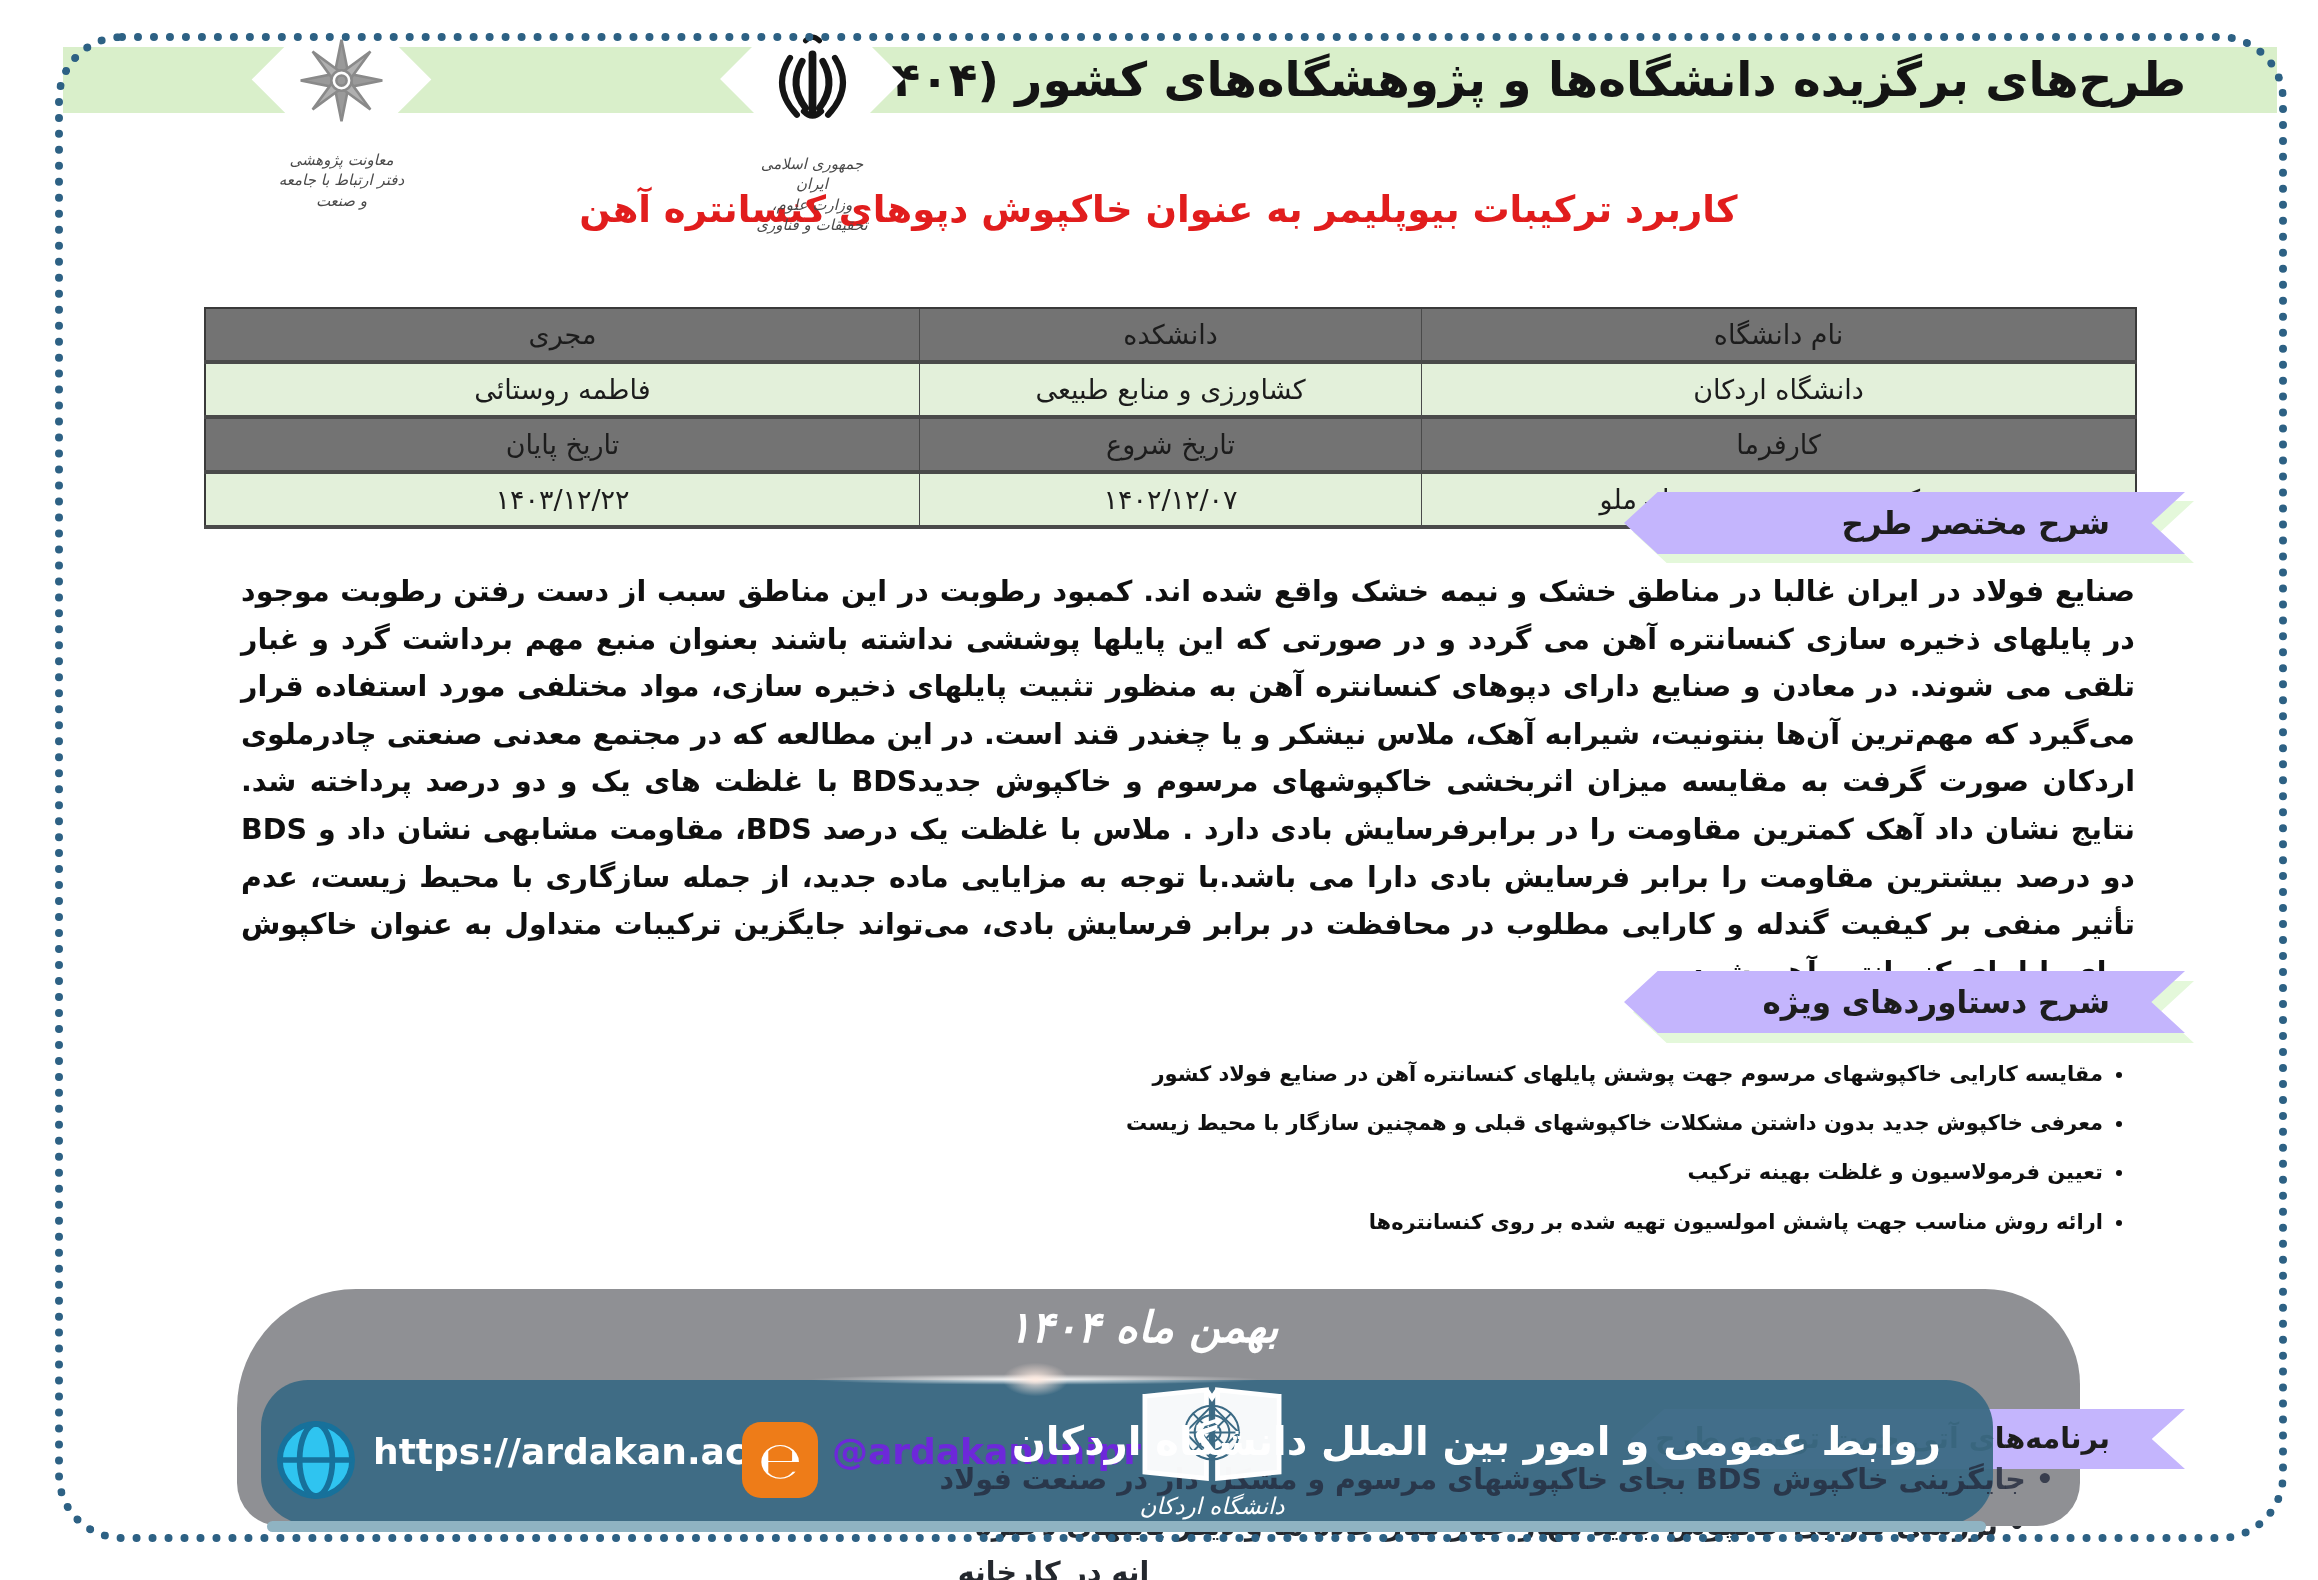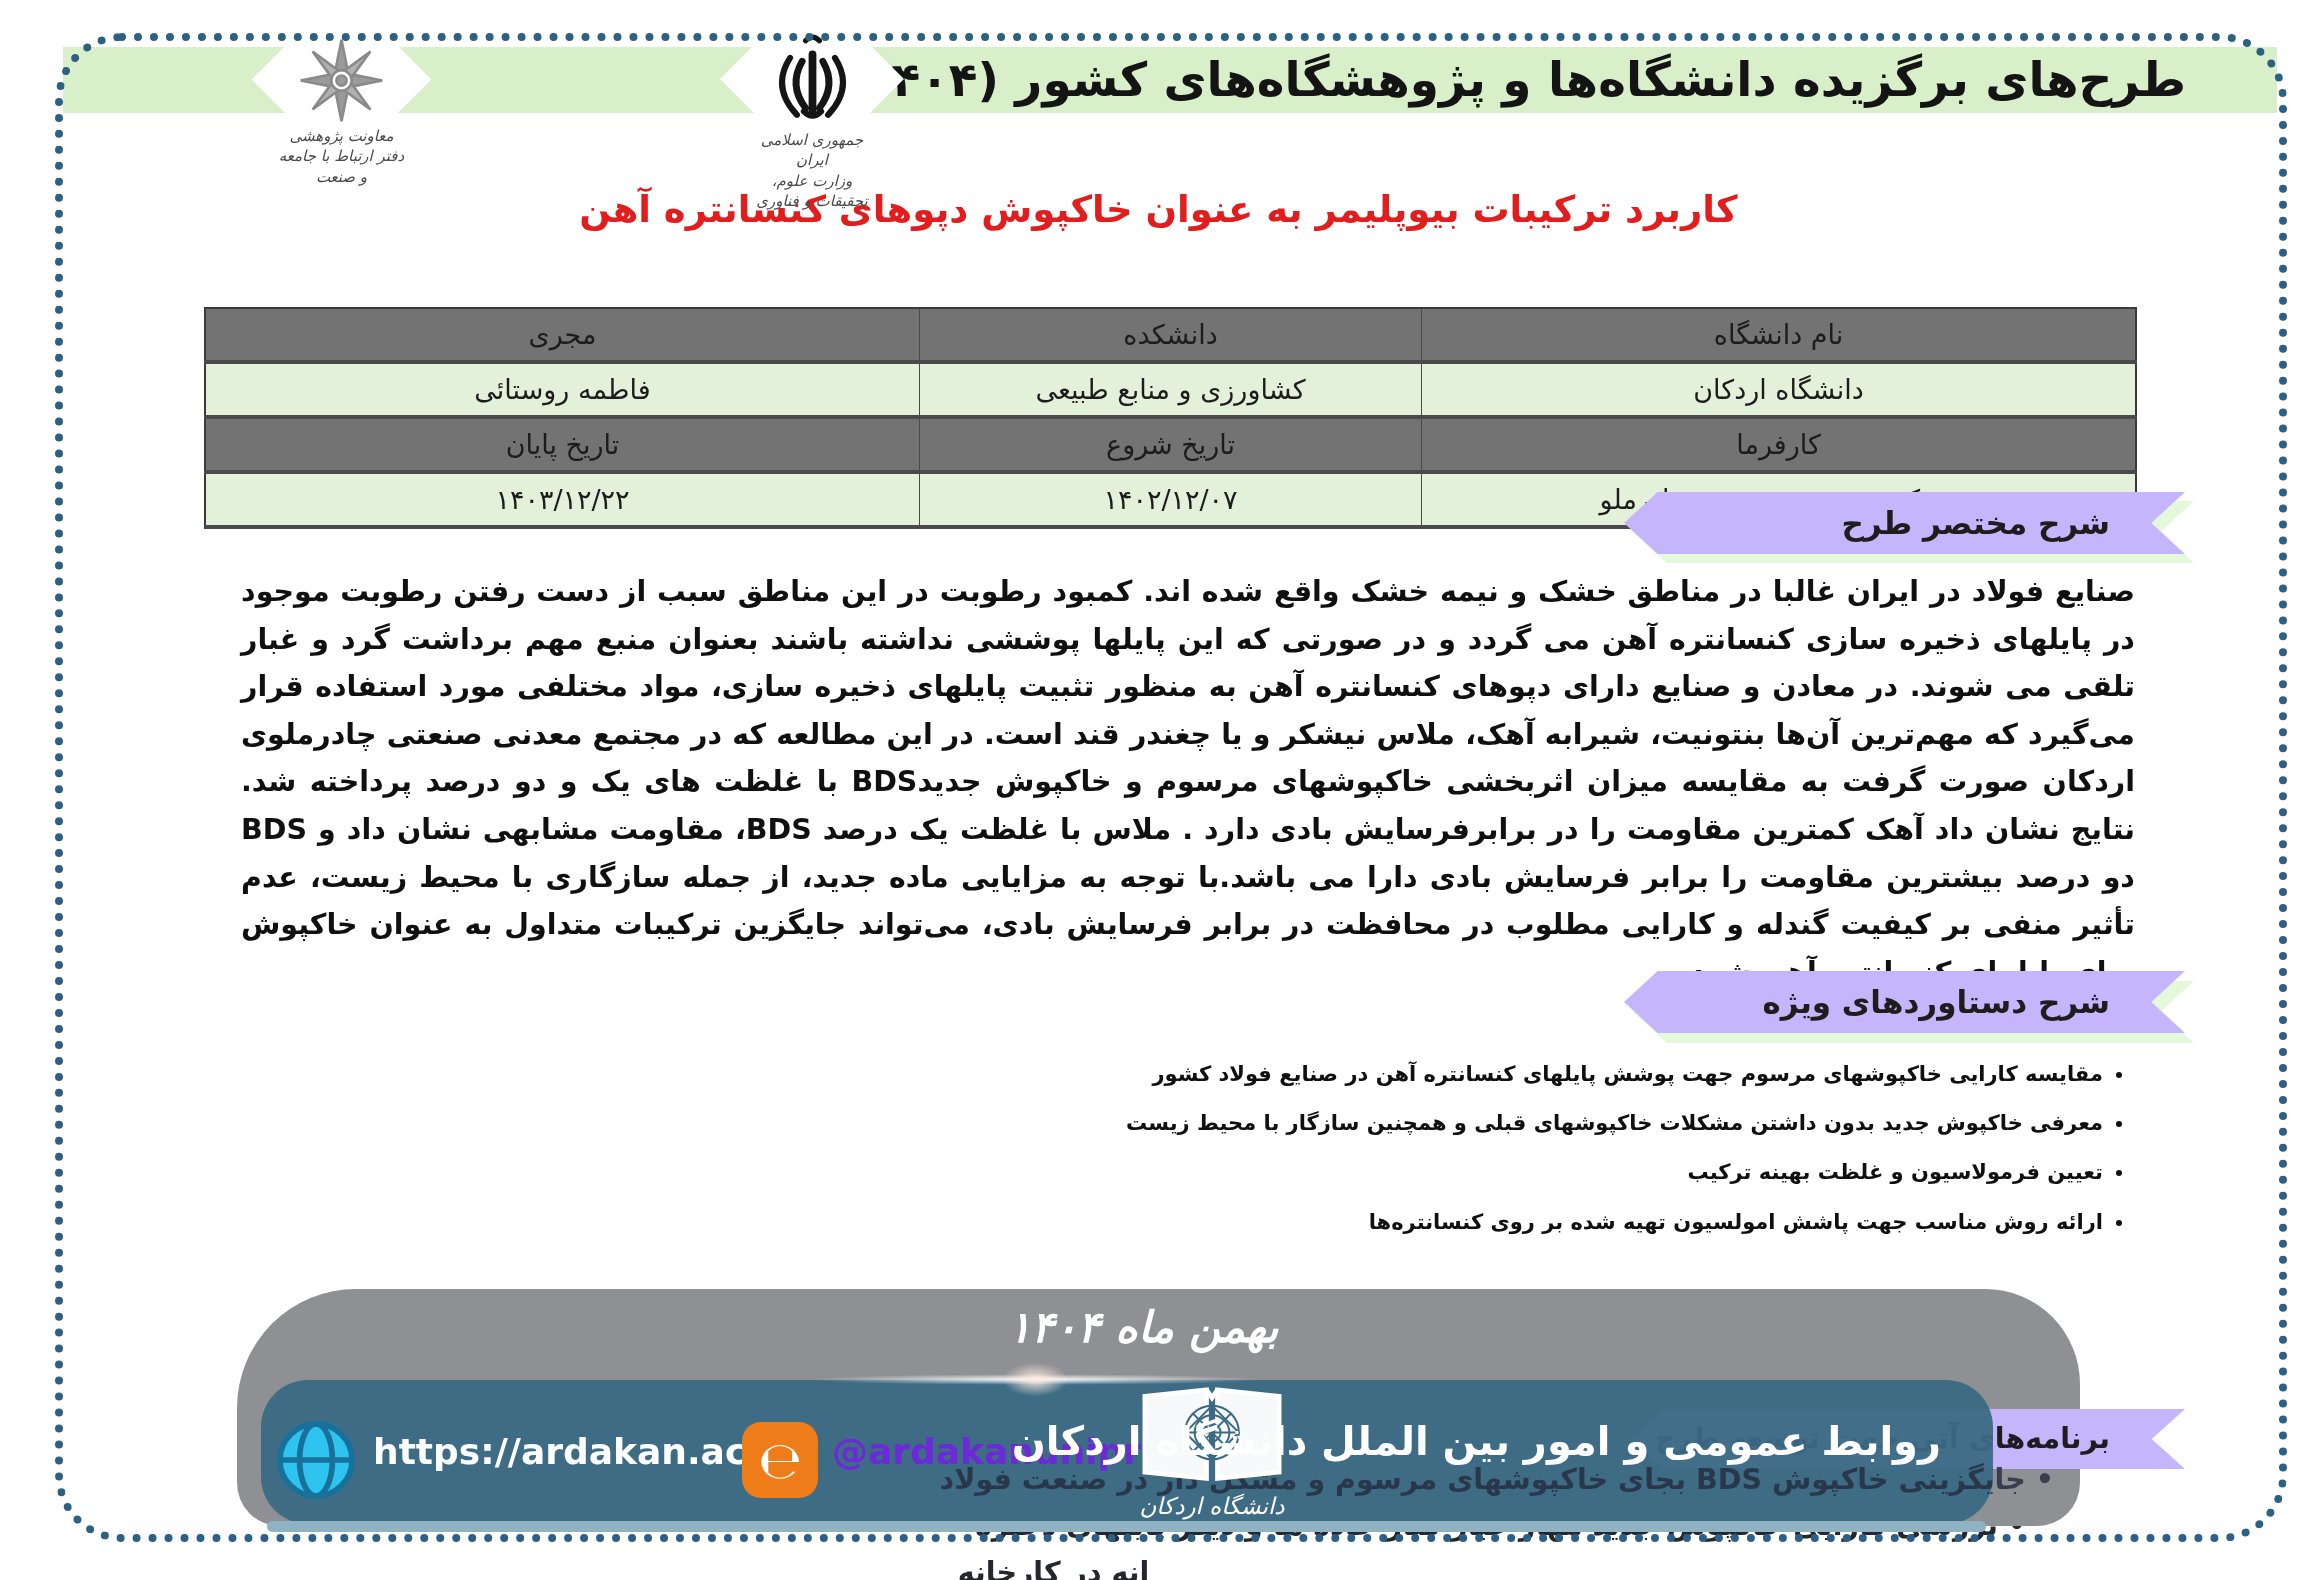--- a/index.html
+++ b/index.html
@@ -20,21 +20,21 @@
     left:63px;top:47px;width:2214px;height:66px;background:#d9efca;z-index:1;
   }
   .top-banner-title{
     position:absolute;right:91px;top:0;height:66px;line-height:66px;
     font-size:47px;font-weight:bold;color:#141414;direction:rtl;
   }
 
   
   .logo-diamond{background:#ffffff;transform:rotate(45deg);z-index:2;}
   .logo-wrap{z-index:3;text-align:center;}
-  .logo-caption{font-size:15px;color:#4a4a4a;direction:rtl;line-height:1.35;font-style:italic;}
+  .logo-caption{font-size:15px;color:#4a4a4a;direction:rtl;line-height:1.35;font-style:italic;margin-top:24px;}
 
   .doc-title{
     left:237px;top:188px;width:1843px;text-align:center;direction:rtl;
     font-size:37px;font-weight:bold;color:#e11d1d;z-index:2;
   }
 
   
   table.info{
     position:absolute;left:204px;top:307px;width:1933px;border-collapse:collapse;
     direction:rtl;z-index:2;

